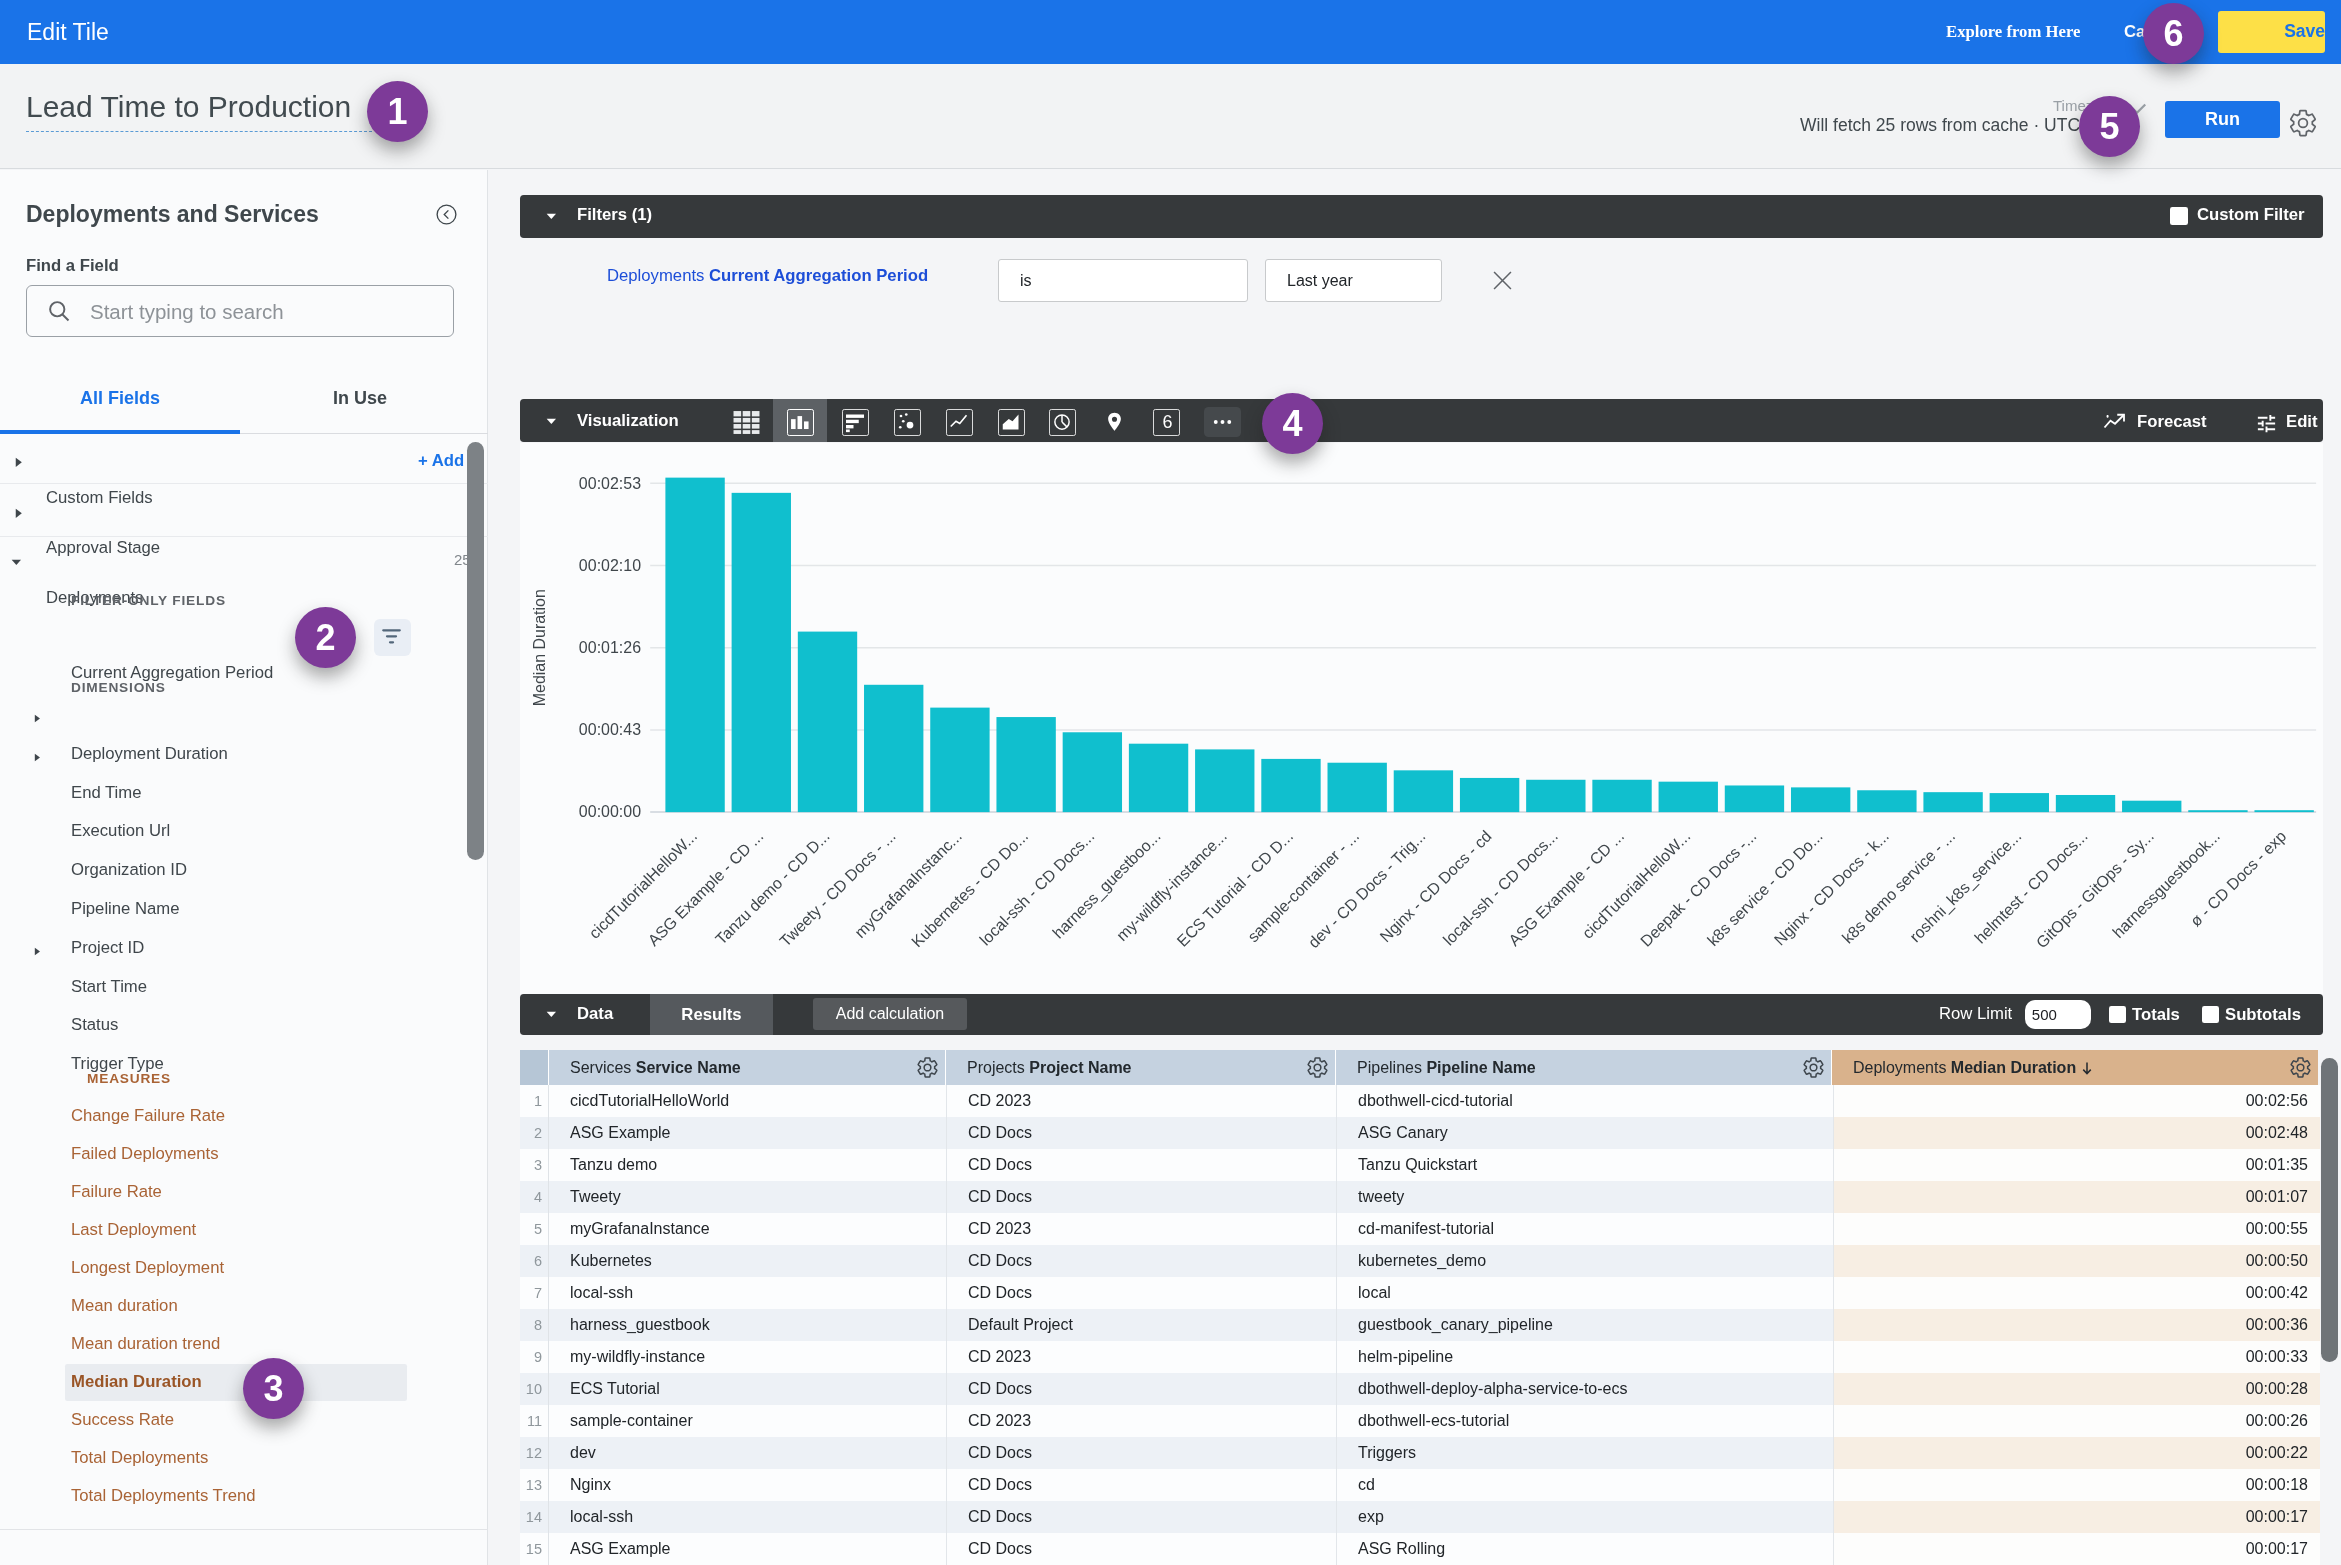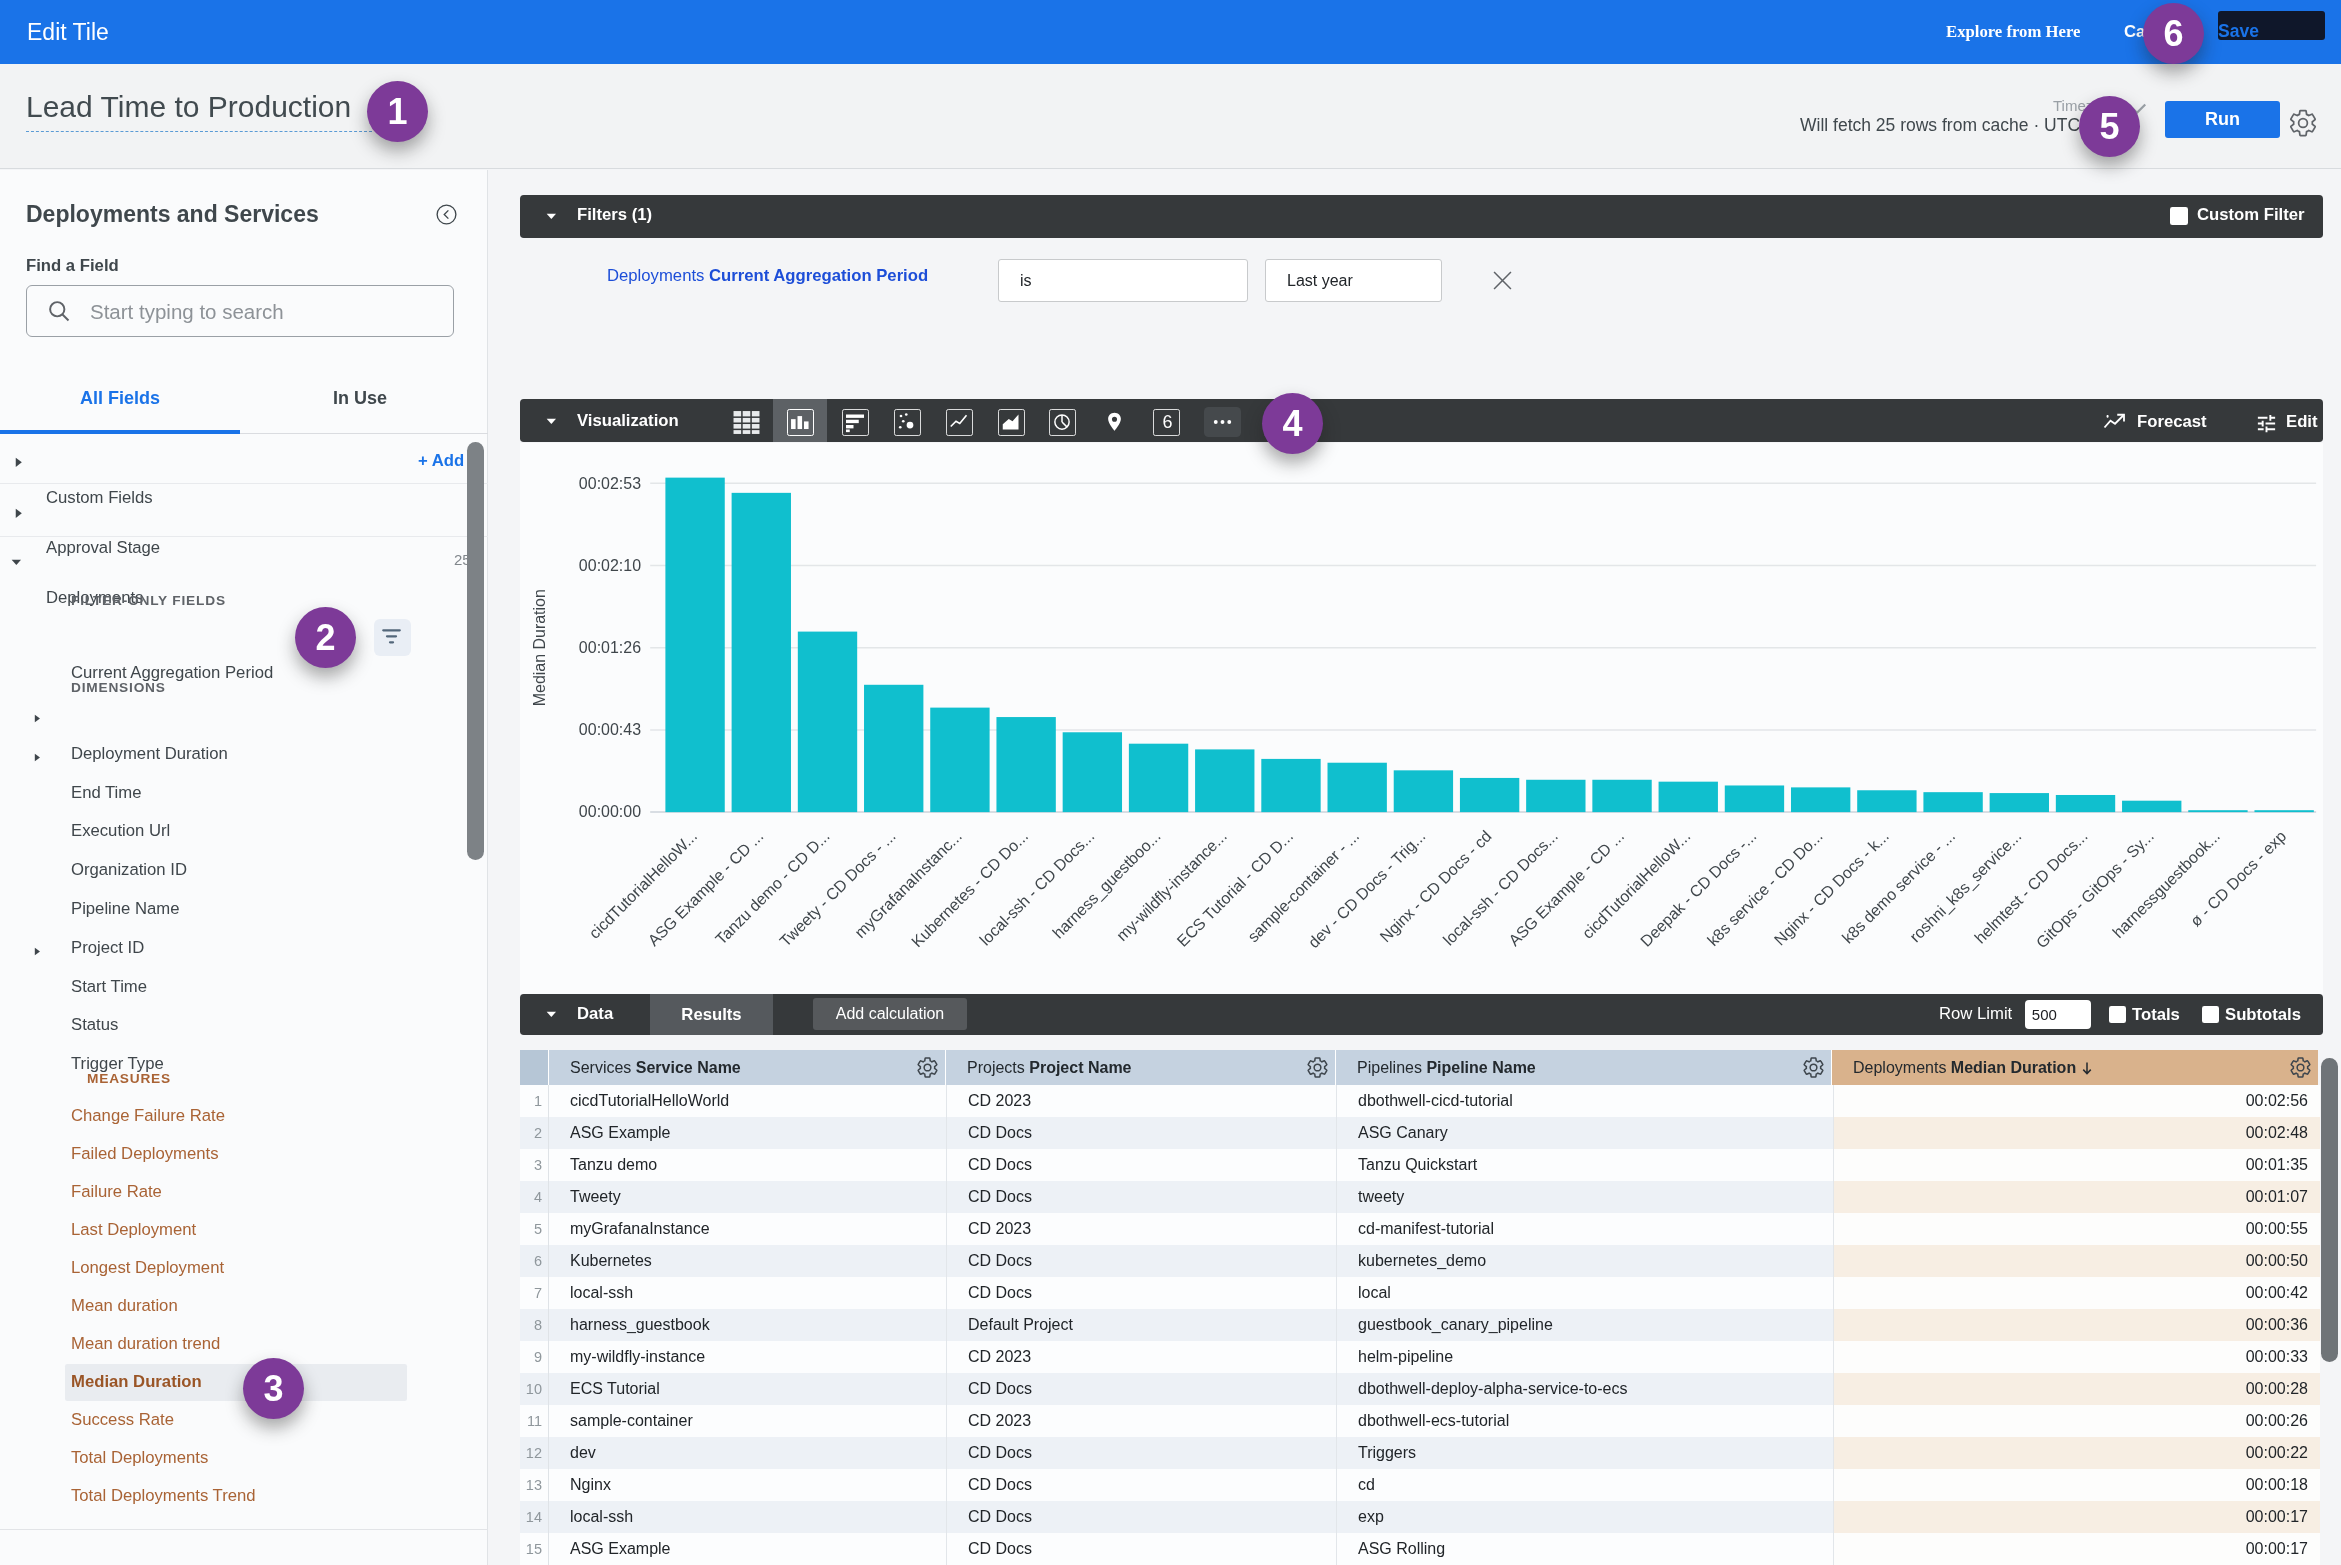--- a/index.html
+++ b/index.html
@@ -27,21 +27,21 @@
         </symbol>
 <symbol id="caretr" viewBox="0 0 10 14">
           <path d="M1 1 L9 7 L1 13 Z"></path>
         </symbol>
 </defs>
     </svg>
 <div class="abs" style="left:0;top:0;width:2342px;height:64px;background:#1a73e8;"></div>
 <div class="abs" style="left:27px;top:0;height:64px;line-height:64px;color:#fff;font-size:23px;">Edit Tile</div>
 <div class="abs" style="left:1946px;top:0;height:64px;line-height:64px;color:#fff;font-size:16.7px;font-weight:700;font-family:Liberation Serif, serif;">Explore from Here</div>
 <div class="abs" style="left:2124px;top:0;height:64px;line-height:64px;color:#fff;font-size:16.7px;font-weight:700;">Cancel</div>
-<div class="abs" style="left:2218px;top:10.7px;width:107px;height:29px;background:#0f172a;border-radius:3px;text-align:left;line-height:41px;color:#1a73e8;font-size:17.5px;font-weight:700;">Save</div>
+<div class="abs" style="left:2218px;top:10.7px;width:107px;height:42px;background:#fde047;border-radius:3px;text-align:right;line-height:41px;color:#1a73e8;font-size:17.5px;font-weight:700;">Save</div>
 <div class="abs" style="left:0;top:64px;width:2342px;height:105px;background:#f2f3f4;border-bottom:0.8px solid #d8dbde;"></div>
 <div class="abs" style="left:26px;top:90px;font-size:30px;color:#414a4f;">Lead Time to Production</div>
 <div class="abs" style="left:26px;top:131px;width:346px;border-bottom:1.5px dashed #5b9bd5;"></div>
 <div class="abs" style="left:1800px;top:115px;font-size:17.5px;color:#40484d;white-space:nowrap;">Will fetch 25 rows from cache · UTC</div>
 <div class="abs" style="left:2053px;top:97px;font-size:15px;color:#9aa0a6;">Timez</div>
 <svg class="abs" style="left:2127px;top:103px" width="20" height="12" viewBox="0 0 26 16">
       <path d="M2 2 L13 13 L24 2" fill="none" stroke="#9aa0a6" stroke-width="3"></path>
     </svg>
 <div class="abs" style="left:2165px;top:101px;width:115px;height:37px;background:#1a73e8;border-radius:3px;text-align:center;line-height:37px;color:#fff;font-size:18px;font-weight:700;">Run</div>
 <svg class="abs" style="left:2288px;top:108px" width="30" height="30" viewBox="0 0 24 24">
@@ -296,21 +296,21 @@
       <text transform="translate(2322 518) rotate(-45)" text-anchor="end" font-size="21" fill="#3f464b">ø - CD Docs - exp</text>
     </svg>
 <div class="dbar" style="top:994px;height:41px;"></div>
 <svg class="abs" style="left:546px;top:1011px" width="10.7" height="6.8" viewBox="0 0 16 10">
       <path d="M1 1 L8 9 L15 1 Z" fill="#fff"></path>
     </svg>
 <div class="abs" style="left:577px;top:1004px;font-size:16.7px;font-weight:700;color:#fff;">Data</div>
 <div class="abs" style="left:650px;top:994px;width:123px;height:41px;background:#55595d;text-align:center;line-height:41px;font-size:16.7px;font-weight:700;color:#fff;">Results</div>
 <div class="abs" style="left:813px;top:998px;width:154px;height:32px;background:#56595c;border-radius:3px;text-align:center;line-height:32px;font-size:16px;color:#fff;">Add calculation</div>
 <div class="abs" style="left:1939px;top:1004px;font-size:16.7px;color:#fff;">Row Limit</div>
-<div class="abs" style="left:2025px;top:1000px;width:66px;height:29px;background:#fff;border-radius:4px;line-height:29px;font-size:15px;color:#202124;padding-left:6.8px;">500</div>
+<div class="abs" style="left:2025px;top:1000px;width:66px;height:29px;background:#fff;border-radius:10px;line-height:29px;font-size:15px;color:#202124;padding-left:6.8px;">500</div>
 <div class="abs" style="left:2109px;top:1006px;width:16.7px;height:16.7px;background:#fff;border-radius:2.3px;"></div>
 <div class="abs" style="left:2132px;top:1005px;font-size:16.7px;font-weight:700;color:#fff;">Totals</div>
 <div class="abs" style="left:2202px;top:1006px;width:16.7px;height:16.7px;background:#fff;border-radius:2.3px;"></div>
 <div class="abs" style="left:2225px;top:1005px;font-size:16.7px;font-weight:700;color:#fff;">Subtotals</div>
 <div class="abs" style="left:520px;top:1050px;width:1803px;">
       <div style="height:35px;white-space:nowrap;font-size:0;"><div class="hcell" style="width:29px;background:#b6c6d6;border-right:1.5px solid #fff;"></div><div class="hcell" style="width:397px;background:#c5d2e0;border-right:1.5px solid #fff;line-height:35px;padding-left:21px;">Services <b>Service Name</b><svg width="23" height="23" viewBox="0 0 24 24" style="position:absolute;right:6px;top:6px">
             <use href="#gear" fill="none" stroke="#3e464d" stroke-width="1.6"></use>
           </svg></div><div class="hcell" style="width:390px;background:#c5d2e0;border-right:1.5px solid #fff;line-height:35px;padding-left:21px;">Projects <b>Project Name</b><svg width="23" height="23" viewBox="0 0 24 24" style="position:absolute;right:6px;top:6px">
             <use href="#gear" fill="none" stroke="#3e464d" stroke-width="1.6"></use>
           </svg></div><div class="hcell" style="width:496px;background:#c5d2e0;border-right:1.5px solid #fff;line-height:35px;padding-left:21px;">Pipelines <b>Pipeline Name</b><svg width="23" height="23" viewBox="0 0 24 24" style="position:absolute;right:6px;top:6px">

